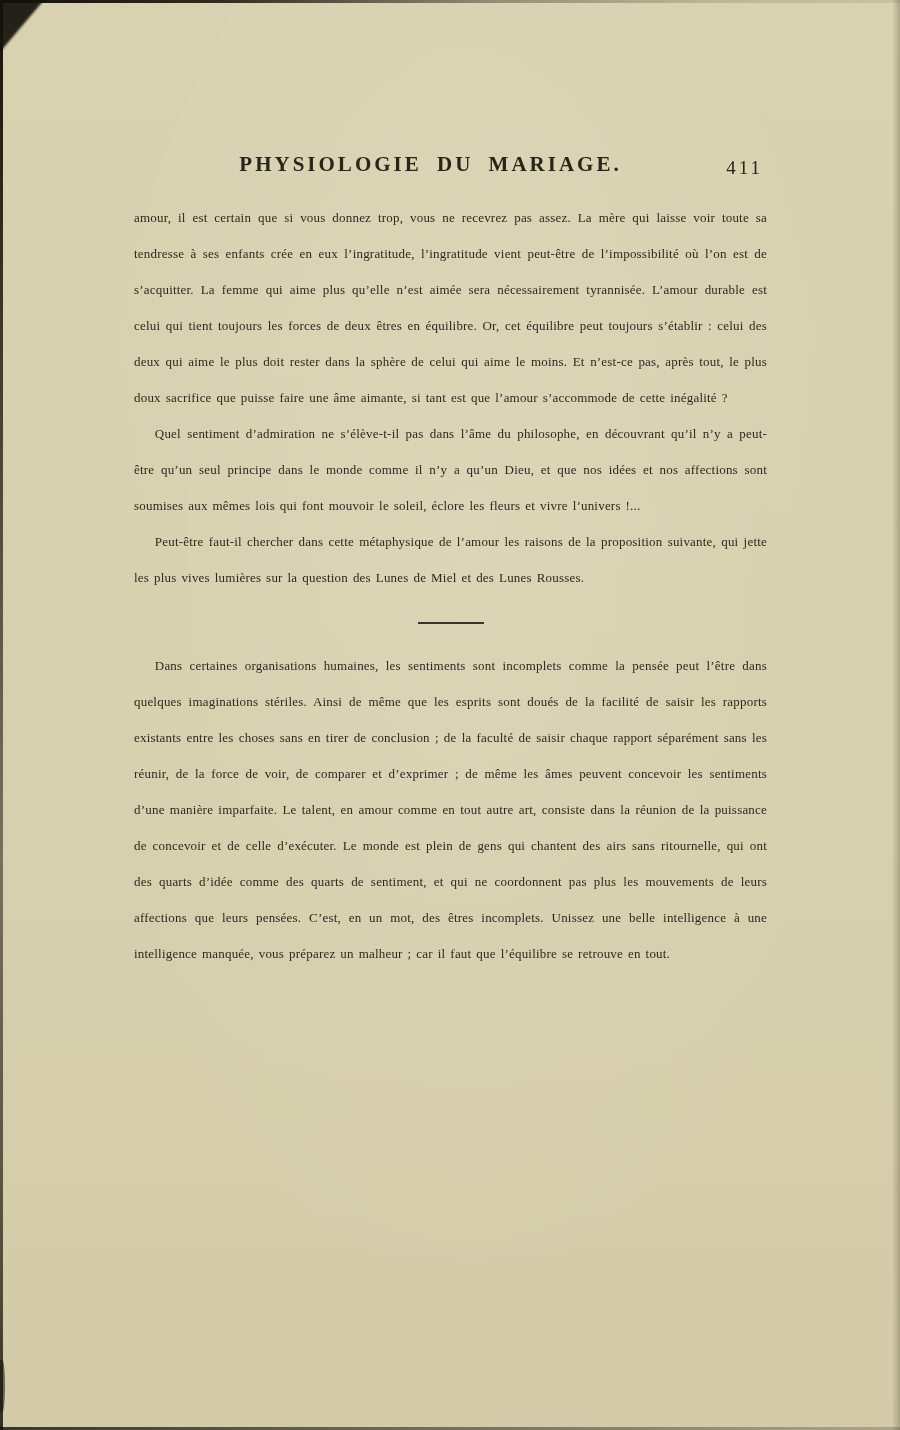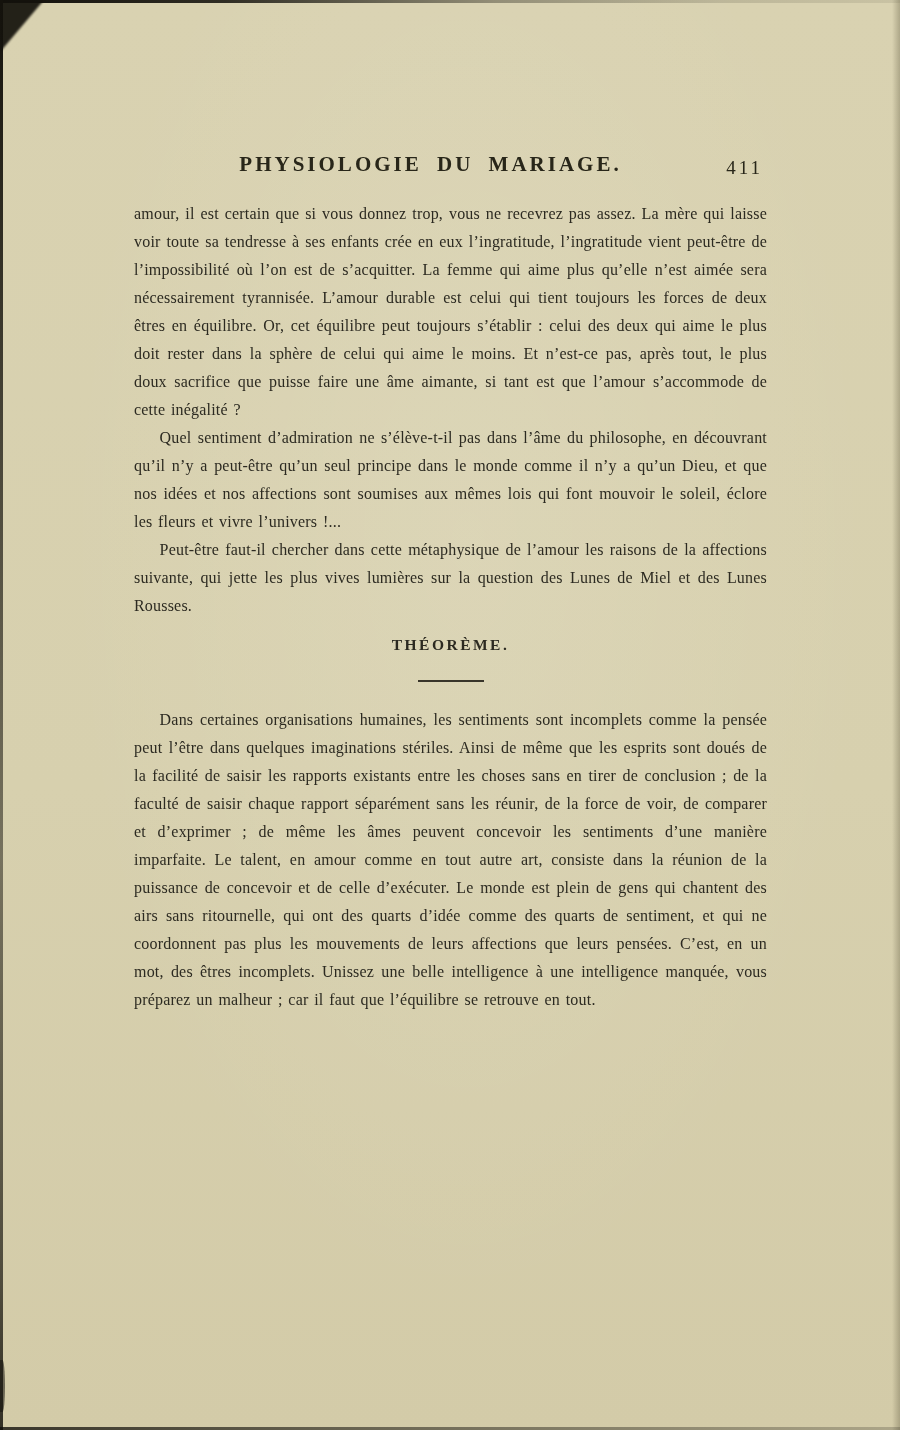--- a/index.html
+++ b/index.html
@@ -87,22 +87,22 @@
     right: 4px;
     top: -3px;
     font-size: 19px;
     letter-spacing: 3px;
     color: #282619;
     margin-top: 8px;
   }
 
   .para {
     margin: 0;
-    font-size: 16px;
-    line-height: 28px;
+    font-size: 13px;
+    line-height: 36px;
     text-align: justify;
     text-indent: 1.6em;
     word-spacing: 1.5px;
     letter-spacing: 0.2px;
     color: #2c2a21;
   }
   .para.no-indent { text-indent: 0; }
 
   .theorem-heading {
     margin: 16px 0 12px 0;
@@ -136,23 +136,22 @@
 
     <div class="running-header">
       <span class="running-title">PHYSIOLOGIE DU MARIAGE.</span>
       <span class="page-number">411</span>
     </div>
 
     <p class="para no-indent">amour, il est certain que si vous donnez trop, vous ne recevrez pas assez. La mère qui laisse voir toute sa tendresse à ses enfants crée en eux l’ingratitude, l’ingratitude vient peut-être de l’impossibilité où l’on est de s’acquitter. La femme qui aime plus qu’elle n’est aimée sera nécessairement tyrannisée. L’amour durable est celui qui tient toujours les forces de deux êtres en équilibre. Or, cet équilibre peut toujours s’établir : celui des deux qui aime le plus doit rester dans la sphère de celui qui aime le moins. Et n’est-ce pas, après tout, le plus doux sacrifice que puisse faire une âme aimante, si tant est que l’amour s’accommode de cette inégalité ?</p>
 
     <p class="para">Quel sentiment d’admiration ne s’élève-t-il pas dans l’âme du philosophe, en découvrant qu’il n’y a peut-être qu’un seul principe dans le monde comme il n’y a qu’un Dieu, et que nos idées et nos affections sont soumises aux mêmes lois qui font mouvoir le soleil, éclore les fleurs et vivre l’univers !...</p>
 
-    <p class="para">Peut-être faut-il chercher dans cette métaphysique de l’amour les raisons de la affections suivante, qui jette les plus vives lumières sur la question des Lunes de Miel et des Lunes Rousses.</p>
+    <p class="para">Peut-être faut-il chercher dans cette métaphysique de l’amour les raisons de la proposition suivante, qui jette les plus vives lumières sur la question des Lunes de Miel et des Lunes Rousses.</p>
 
-    <h2 class="theorem-heading">THÉORÈME.</h2>
 
 
     <div class="divider"></div>
 
     <p class="para">Dans certaines organisations humaines, les sentiments sont incomplets comme la pensée peut l’être dans quelques imaginations stériles. Ainsi de même que les esprits sont doués de la facilité de saisir les rapports existants entre les choses sans en tirer de conclusion ; de la faculté de saisir chaque rapport séparément sans les réunir, de la force de voir, de comparer et d’exprimer ; de même les âmes peuvent concevoir les sentiments d’une manière imparfaite. Le talent, en amour comme en tout autre art, consiste dans la réunion de la puissance de concevoir et de celle d’exécuter. Le monde est plein de gens qui chantent des airs sans ritournelle, qui ont des quarts d’idée comme des quarts de sentiment, et qui ne coordonnent pas plus les mouvements de leurs affections que leurs pensées. C’est, en un mot, des êtres incomplets. Unissez une belle intelligence à une intelligence manquée, vous préparez un malheur ; car il faut que l’équilibre se retrouve en tout.</p>
 
   </div>
 </div>
 
 </body></html>

